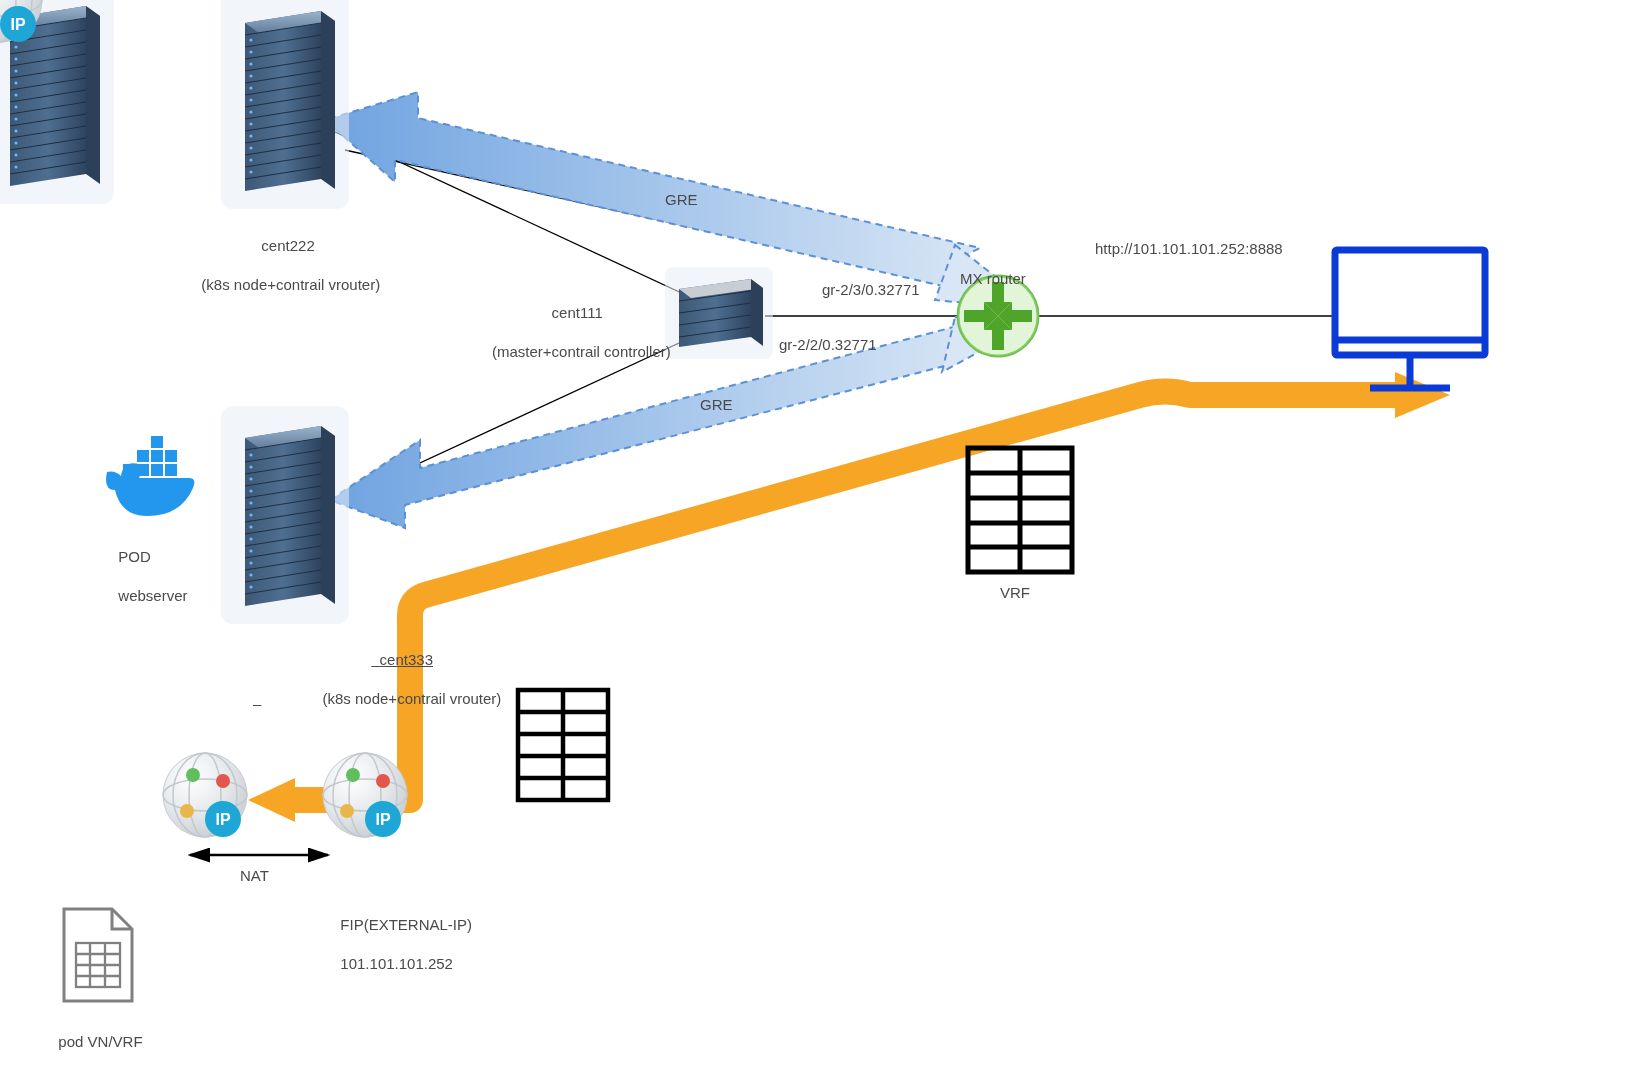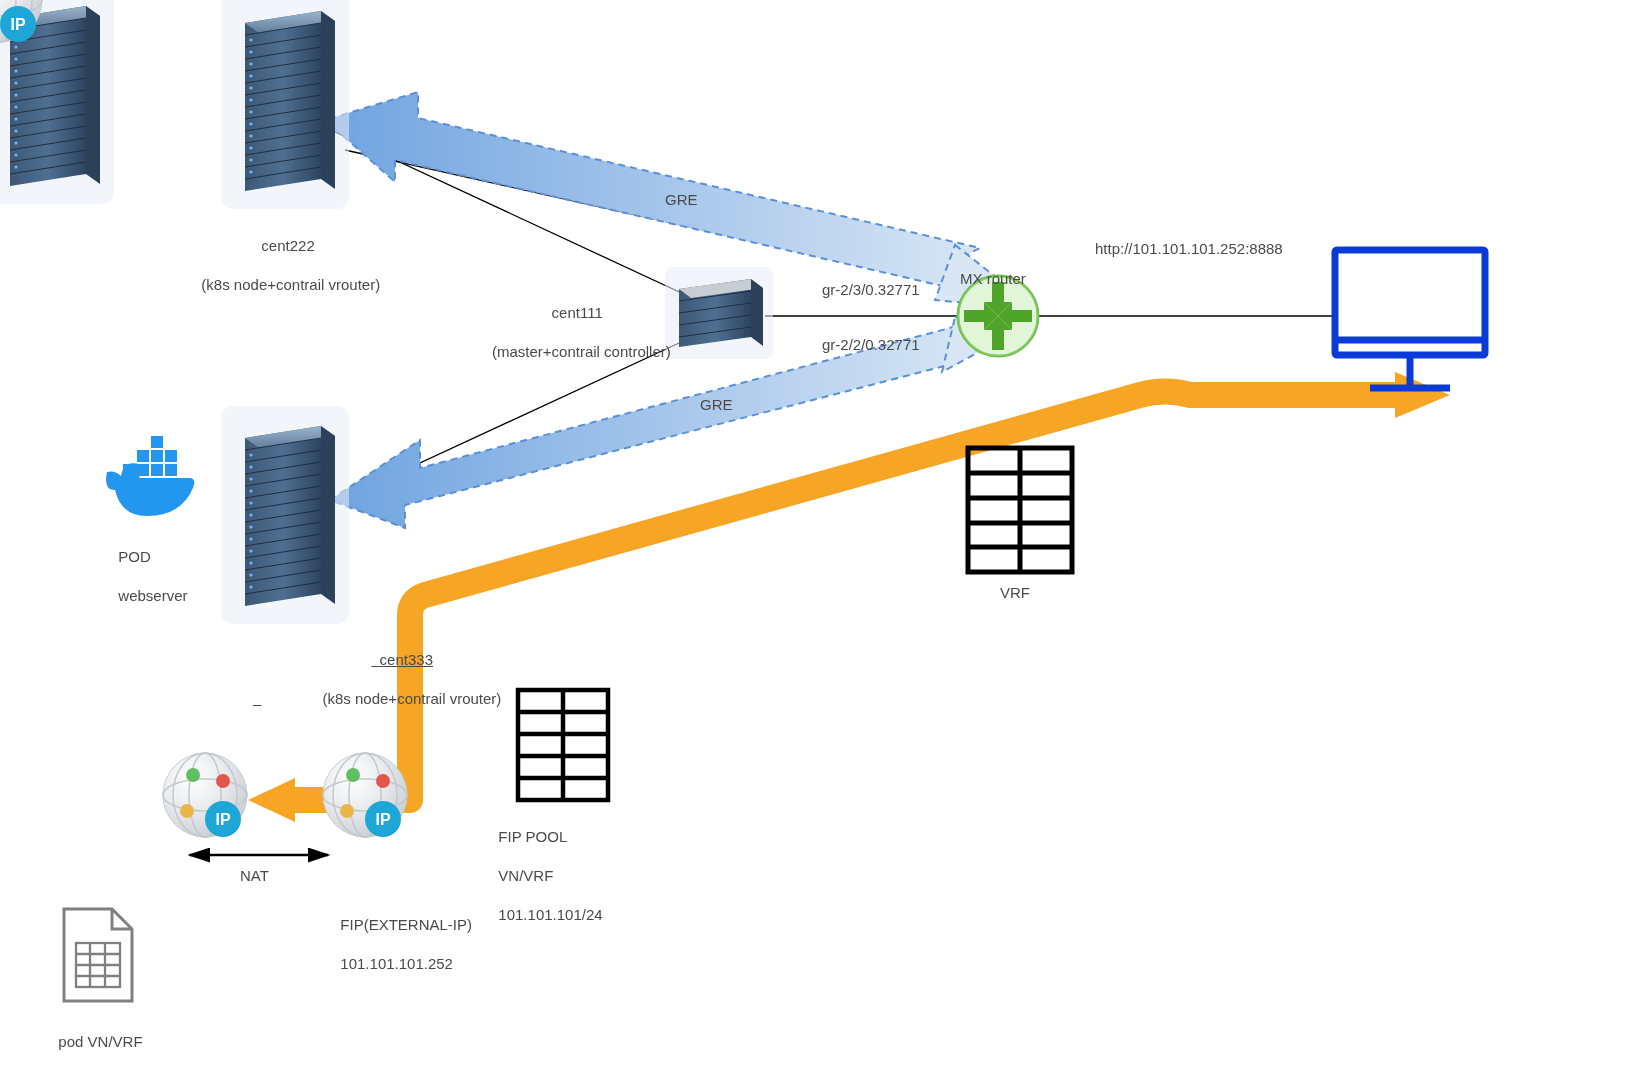--- a/index.html
+++ b/index.html
@@ -233,33 +233,28 @@
 
 <div class="lbl" style="left:110px; top:527px; width:100px;">
   <span>POD</span><br>
   <span>webserver</span>
 </div>
 
 <div class="lbl" style="left:665px; top:190px;">GRE</div>
 <div class="lbl" style="left:700px; top:395px;">GRE</div>
 
 <div class="lbl" style="left:822px; top:280px;">gr-2/3/0.32771</div>
-<div class="lbl" style="left:822px; top:335px;">gr-2/2/0.32771</div>
+<div class="lbl" style="left:779px; top:335px;">gr-2/2/0.32771</div>
 
 <div class="lbl" style="left:1000px; top:583px;">VRF</div>
 
 <div class="lbl" style="left:1095px; top:239px;">http://101.101.101.252:8888</div>
 
 <div class="lbl" style="left:240px; top:866px;">NAT</div>
 
-<div class="lbl" style="left:490px; top:807px;">
-  <span>FIP POOL</span><br>
-  <span>VN/VRF</span><br>
-  <span>101.101.101/24</span>
-</div>
 
 <div class="lbl" style="left:332px; top:895px;">
   <span>FIP(EXTERNAL-IP)</span><br>
   <span>101.101.101.252</span>
 </div>
 
 
 <div class="lbl" style="left:50px; top:1012px;">
   <span>pod VN/VRF</span><br>
   

